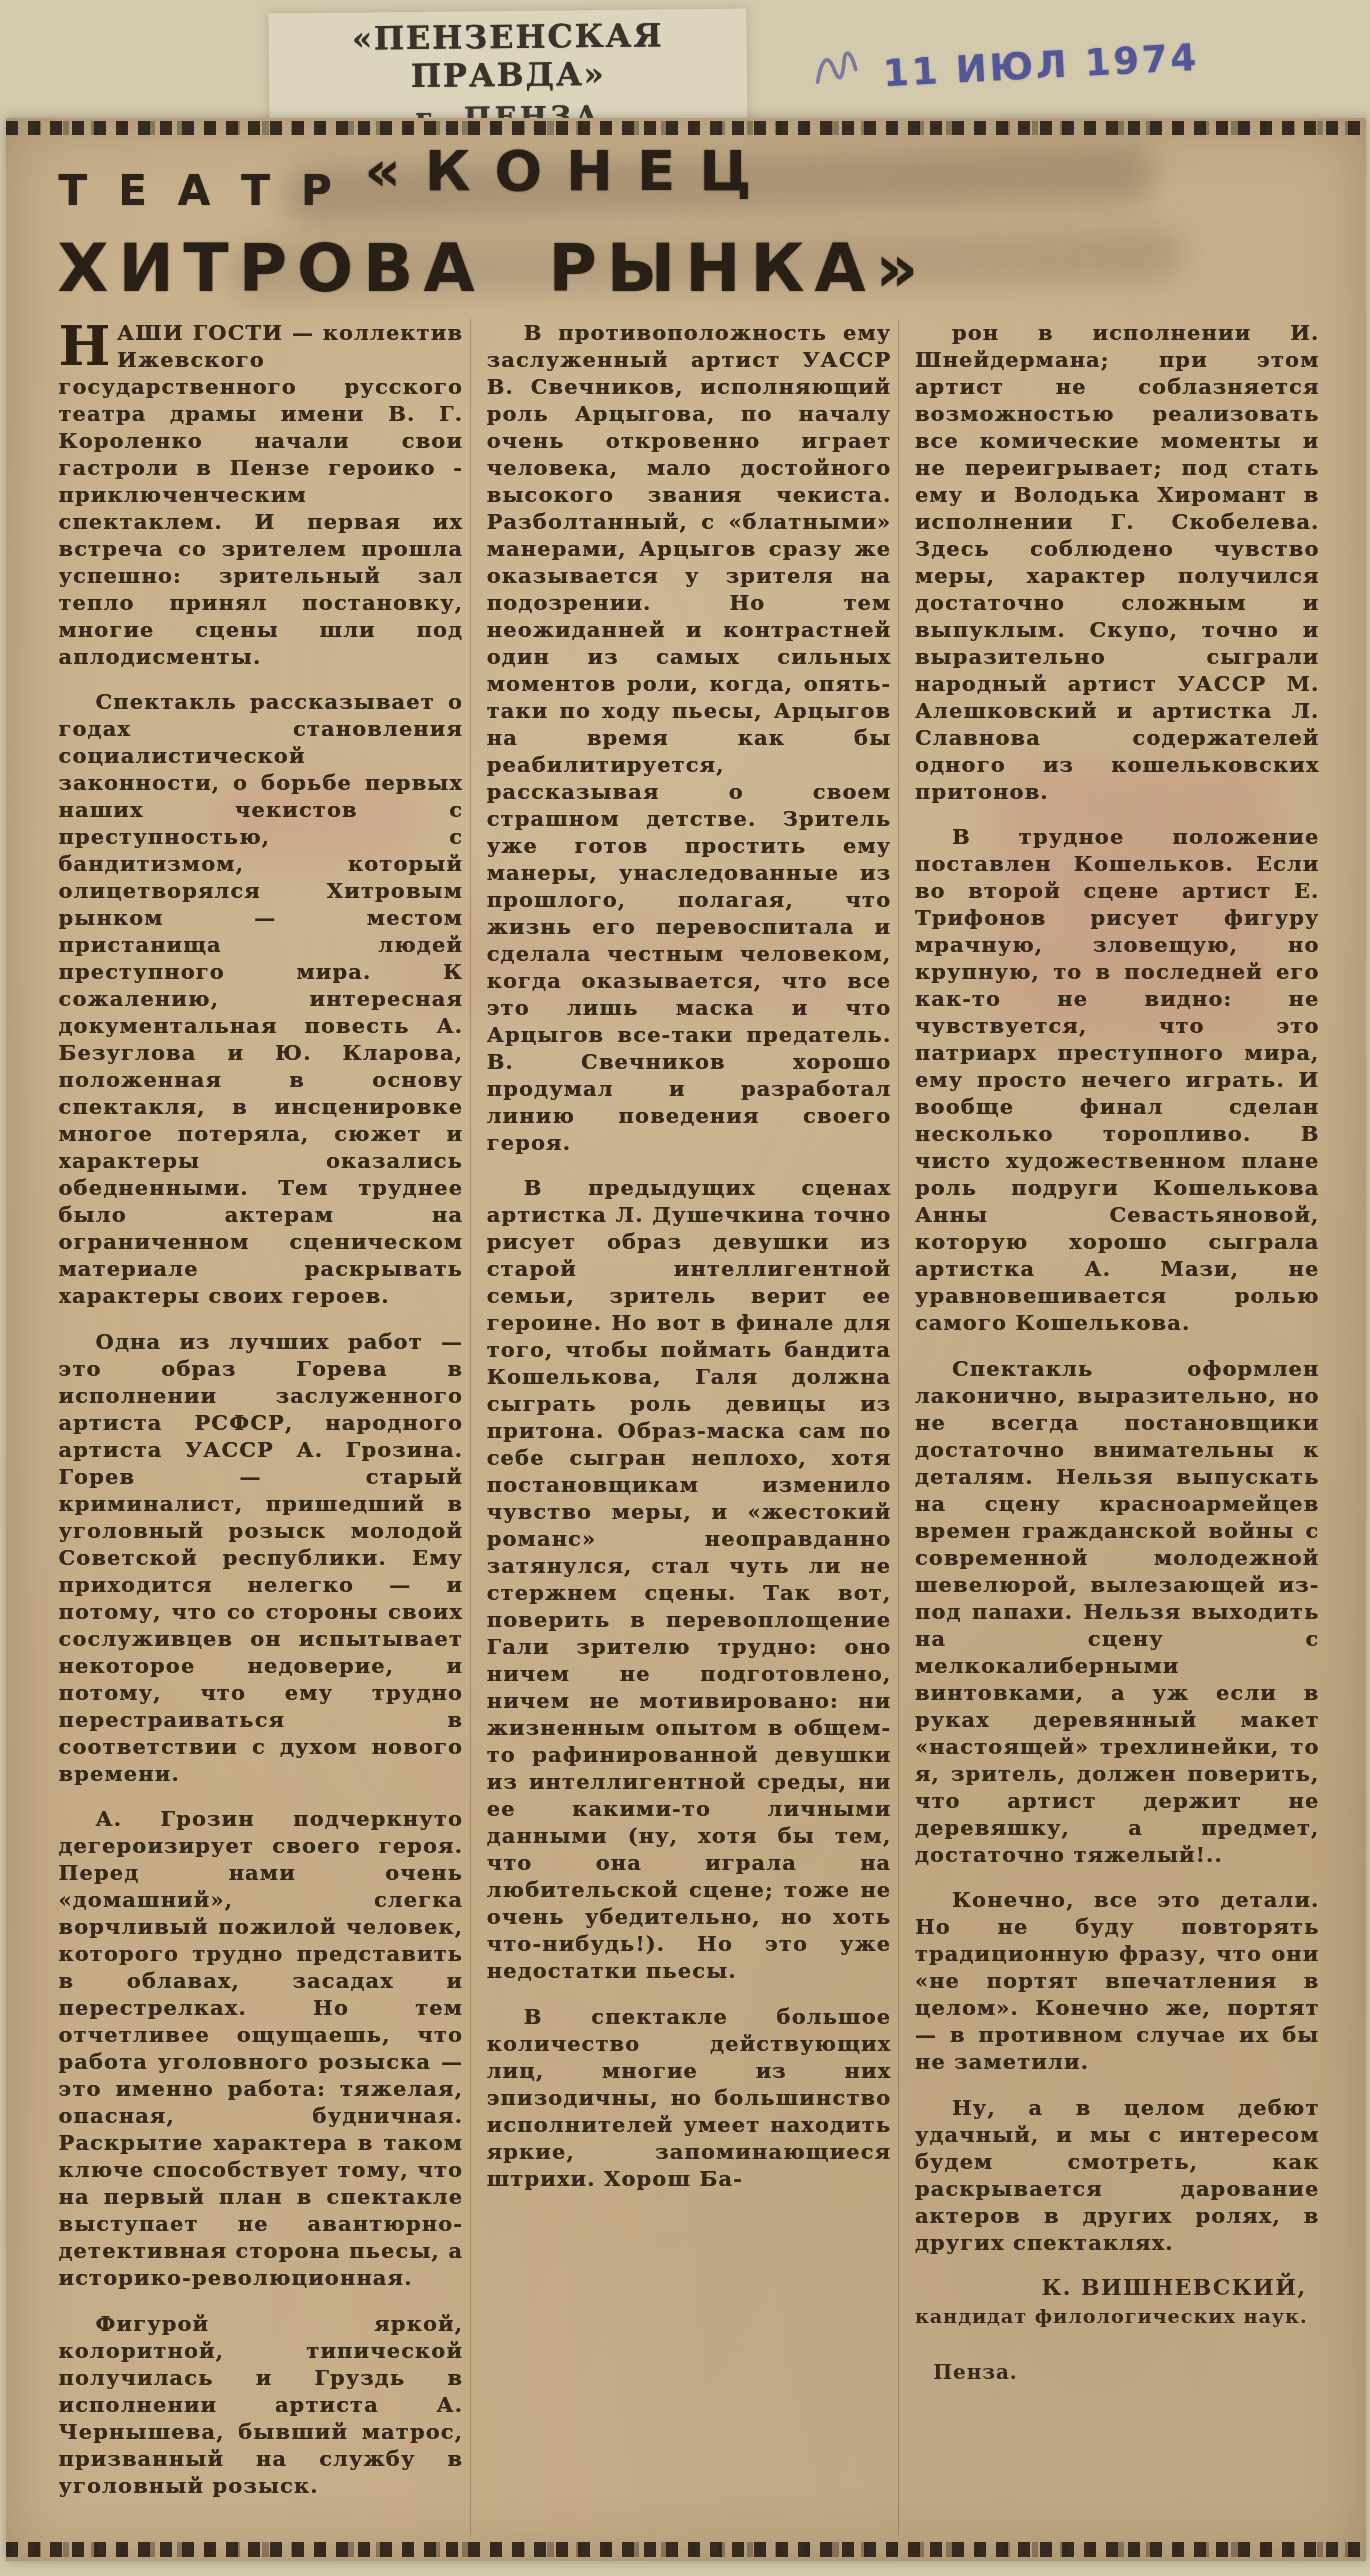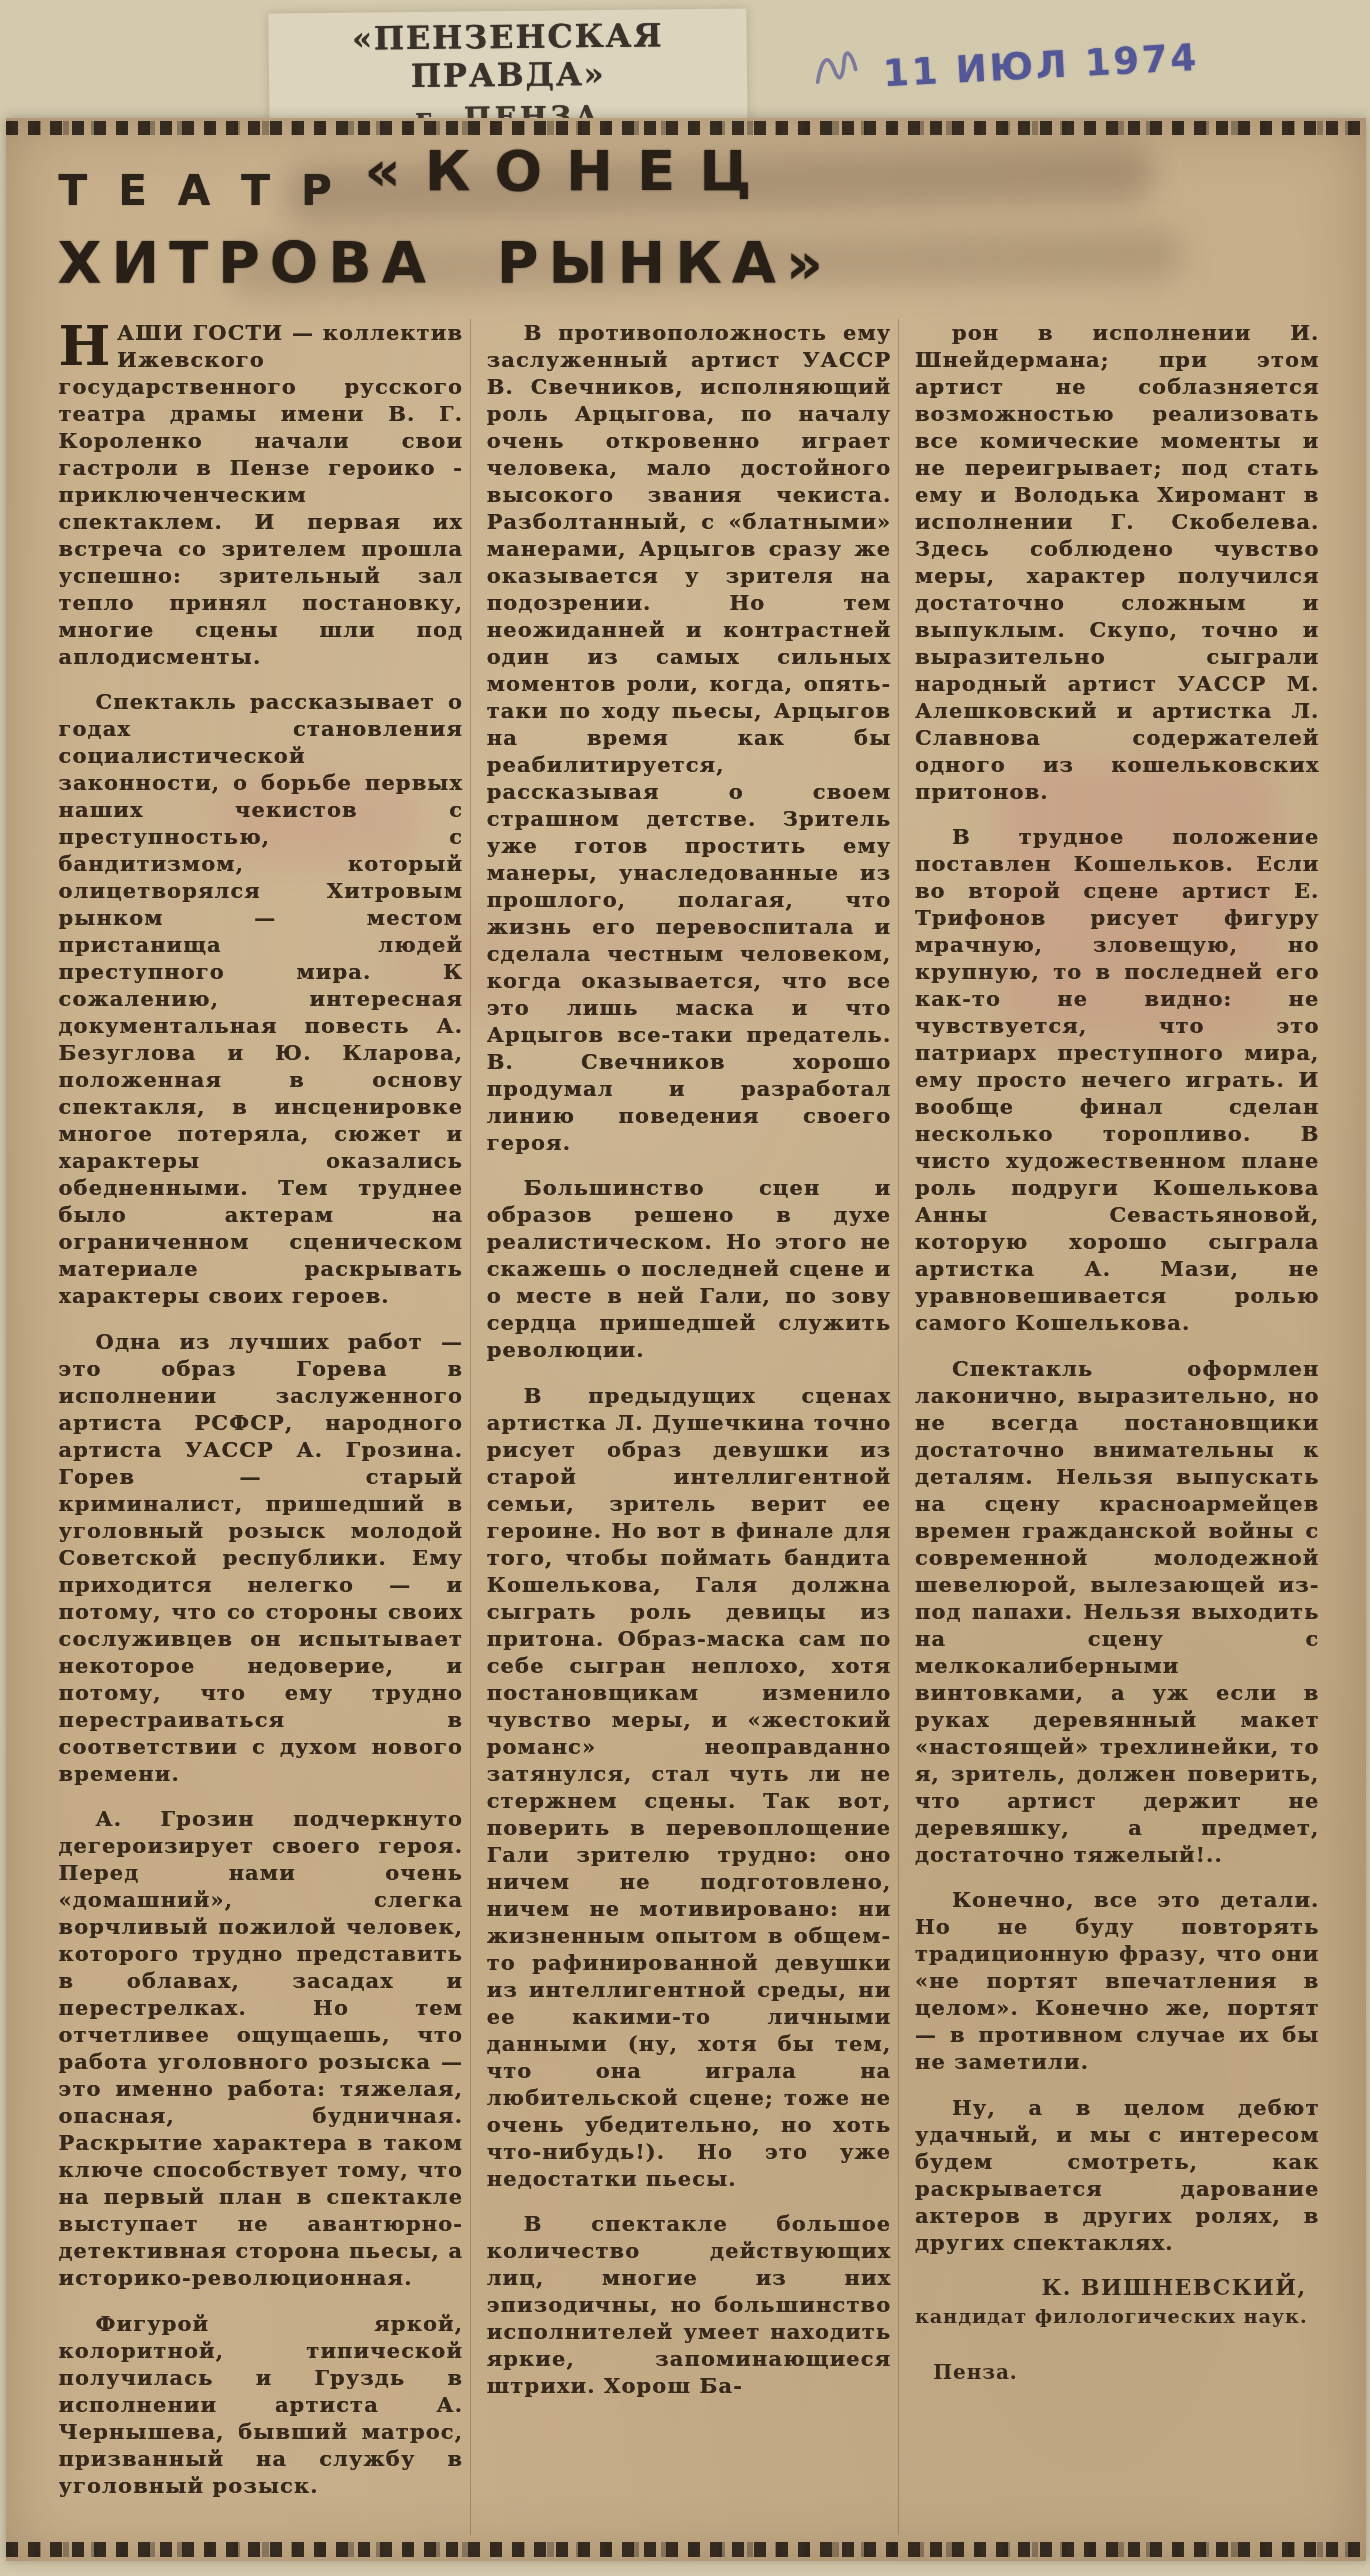--- a/index.html
+++ b/index.html
@@ -66,21 +66,21 @@
     font-family:"DejaVu Sans", sans-serif;font-weight:bold;font-size:42px;
     letter-spacing:31px;color:#2c241b;text-shadow:0 0 0.9px #2c241b;white-space:nowrap;
   }
   .title-line1{
     position:absolute;left:359px;top:20px;
     font-family:"DejaVu Sans", sans-serif;font-weight:bold;font-size:56px;
     letter-spacing:24px;color:#281f16;text-shadow:0 0 1.8px rgba(40,31,22,.7);white-space:nowrap;
   }
   .title-line2{
     position:absolute;left:52px;top:112px;
-    font-family:"DejaVu Sans", sans-serif;font-weight:bold;font-size:57px;
+    font-family:"DejaVu Sans", sans-serif;font-weight:bold;font-size:66px;
     letter-spacing:10px;word-spacing:31px;color:#281f16;
     text-shadow:0 0 1.8px rgba(40,31,22,.7);white-space:nowrap;
   }
 
   
   .columns{
     position:absolute;top:201px;left:53px;right:46px;bottom:26px;
     display:flex;gap:7px;overflow:hidden;
   }
   .col{flex:1 1 0;min-width:0;}
@@ -138,21 +138,20 @@
   <div class="columns">
     <div class="col" data-dropcap="">
         <p>НАШИ ГОСТИ — коллектив Ижевского государственного русского театра драмы имени В. Г. Короленко начали свои гастроли в Пензе героико - приключенческим спектаклем. И первая их встреча со зрителем прошла успешно: зрительный зал тепло принял постановку, многие сцены шли под аплодисменты.</p>
         <p>Спектакль рассказывает о годах становления социалистической законности, о борьбе первых наших чекистов с преступностью, с бандитизмом, который олицетворялся Хитровым рынком — местом пристанища людей преступного мира. К сожалению, интересная документальная повесть А. Безуглова и Ю. Кларова, положенная в основу спектакля, в инсценировке многое потеряла, сюжет и характеры оказались обедненными. Тем труднее было актерам на ограниченном сценическом материале раскрывать характеры своих героев.</p>
         <p>Одна из лучших работ — это образ Горева в исполнении заслуженного артиста РСФСР, народного артиста УАССР А. Грозина. Горев — старый криминалист, пришедший в уголовный розыск молодой Советской республики. Ему приходится нелегко — и потому, что со стороны своих сослуживцев он испытывает некоторое недоверие, и потому, что ему трудно перестраиваться в соответствии с духом нового времени.</p>
         <p>А. Грозин подчеркнуто дегероизирует своего героя. Перед нами очень «домашний», слегка ворчливый пожилой человек, которого трудно представить в облавах, засадах и перестрелках. Но тем отчетливее ощущаешь, что работа уголовного розыска — это именно работа: тяжелая, опасная, будничная. Раскрытие характера в таком ключе способствует тому, что на первый план в спектакле выступает не авантюрно-детективная сторона пьесы, а историко-революционная.</p>
         <p>Фигурой яркой, колоритной, типической получилась и Груздь в исполнении артиста А. Чернышева, бывший матрос, призванный на службу в уголовный розыск.</p>
       </div>
     <div class="col">
         <p>В противоположность ему заслуженный артист УАССР В. Свечников, исполняющий роль Арцыгова, по началу очень откровенно играет человека, мало достойного высокого звания чекиста. Разболтанный, с «блатными» манерами, Арцыгов сразу же оказывается у зрителя на подозрении. Но тем неожиданней и контрастней один из самых сильных моментов роли, когда, опять-таки по ходу пьесы, Арцыгов на время как бы реабилитируется, рассказывая о своем страшном детстве. Зритель уже готов простить ему манеры, унаследованные из прошлого, полагая, что жизнь его перевоспитала и сделала честным человеком, когда оказывается, что все это лишь маска и что Арцыгов все-таки предатель. В. Свечников хорошо продумал и разработал линию поведения своего героя.</p>
-        <p>Большинство сцен и образов решено в духе реалистическом. Но этого не скажешь о последней сцене и о месте в ней Гали, по зову сердца пришедшей служить революции.</p>
         <p>В предыдущих сценах артистка Л. Душечкина точно рисует образ девушки из старой интеллигентной семьи, зритель верит ее героине. Но вот в финале для того, чтобы поймать бандита Кошелькова, Галя должна сыграть роль девицы из притона. Образ-маска сам по себе сыгран неплохо, хотя постановщикам изменило чувство меры, и «жестокий романс» неоправданно затянулся, стал чуть ли не стержнем сцены. Так вот, поверить в перевоплощение Гали зрителю трудно: оно ничем не подготовлено, ничем не мотивировано: ни жизненным опытом в общем-то рафинированной девушки из интеллигентной среды, ни ее какими-то личными данными (ну, хотя бы тем, что она играла на любительской сцене; тоже не очень убедительно, но хоть что-нибудь!). Но это уже недостатки пьесы.</p>
         <p>В спектакле большое количество действующих лиц, многие из них эпизодичны, но большинство исполнителей умеет находить яркие, запоминающиеся штрихи. Хорош Ба-</p>
       </div>
     <div class="col">
       <div>
           <p>рон в исполнении И. Шнейдермана; при этом артист не соблазняется возможностью реализовать все комические моменты и не переигрывает; под стать ему и Володька Хиромант в исполнении Г. Скобелева. Здесь соблюдено чувство меры, характер получился достаточно сложным и выпуклым. Скупо, точно и выразительно сыграли народный артист УАССР М. Алешковский и артистка Л. Славнова содержателей одного из кошельковских притонов.</p>
           <p>В трудное положение поставлен Кошельков. Если во второй сцене артист Е. Трифонов рисует фигуру мрачную, зловещую, но крупную, то в последней его как-то не видно: не чувствуется, что это патриарх преступного мира, ему просто нечего играть. И вообще финал сделан несколько торопливо. В чисто художественном плане роль подруги Кошелькова Анны Севастьяновой, которую хорошо сыграла артистка А. Мази, не уравновешивается ролью самого Кошелькова.</p>
           <p>Спектакль оформлен лаконично, выразительно, но не всегда постановщики достаточно внимательны к деталям. Нельзя выпускать на сцену красноармейцев времен гражданской войны с современной молодежной шевелюрой, вылезающей из-под папахи. Нельзя выходить на сцену с мелкокалиберными винтовками, а уж если в руках деревянный макет «настоящей» трехлинейки, то я, зритель, должен поверить, что артист держит не деревяшку, а предмет, достаточно тяжелый!..</p>
           <p>Конечно, все это детали. Но не буду повторять традиционную фразу, что они «не портят впечатления в целом». Конечно же, портят — в противном случае их бы не заметили.</p>
           <p>Ну, а в целом дебют удачный, и мы с интересом будем смотреть, как раскрывается дарование актеров в других ролях, в других спектаклях.</p>

